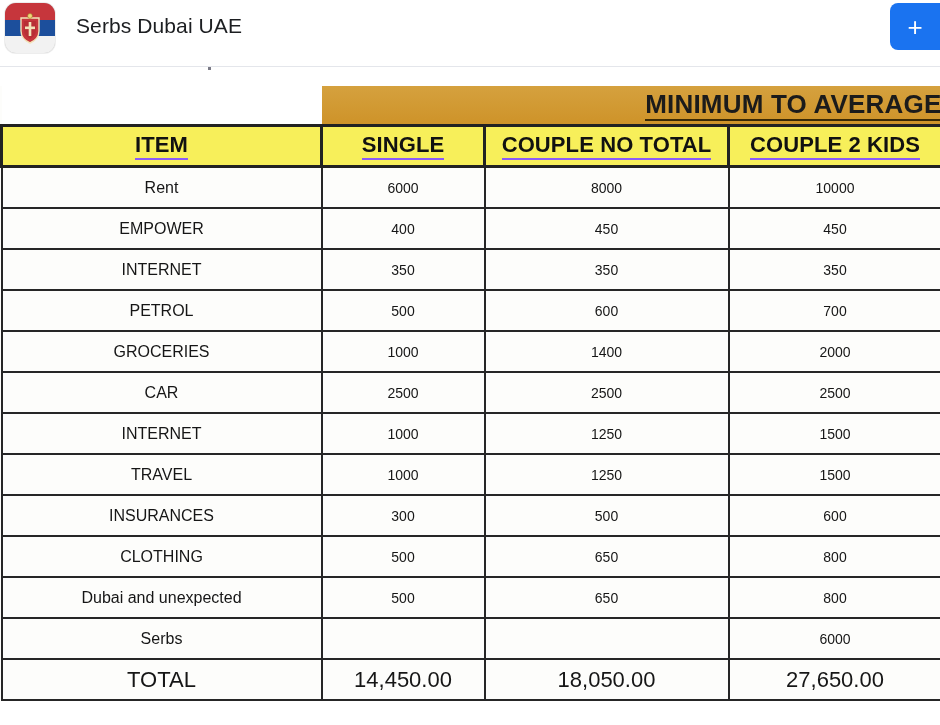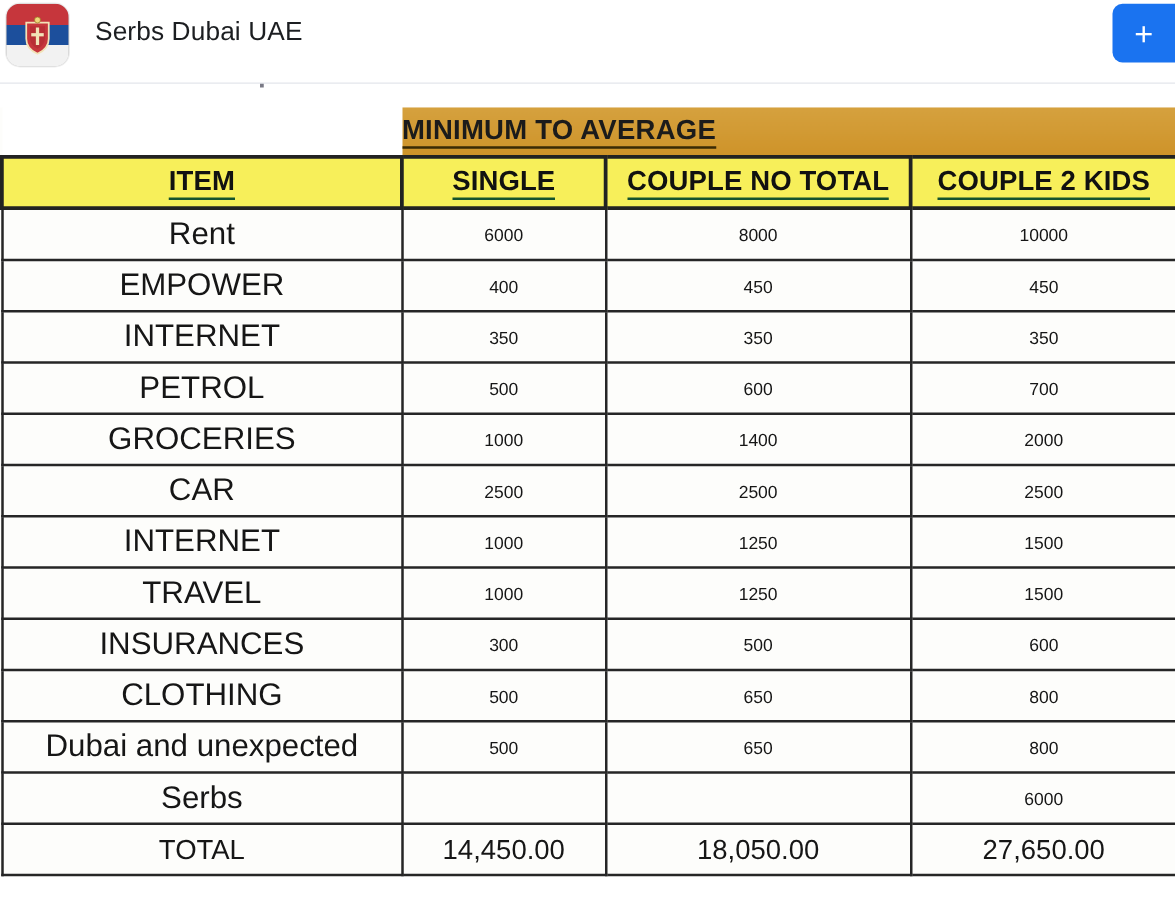--- a/index.html
+++ b/index.html
@@ -131,24 +131,24 @@
     background: #ffffff;
     border: none;
     height: 38px;
   }
   td.band-gold {
     background: #d29b37;
     background: linear-gradient(180deg, #d5a13e 0%, #ce9329 100%);
     border: 3px solid #2b2b2b;
     border-bottom: 3px solid #2b2b2b;
     height: 38px;
-    text-align: left;
+    text-align: right;
     vertical-align: middle;
     color: #1b1b1b;
-    font-size: 22px;
+    font-size: 26px;
     font-weight: bold;
     font-family: "Liberation Sans", sans-serif;
     letter-spacing: 0.2px;
   }
   td.band-gold .band-text {
     display: inline-block;
     border-bottom: 2px solid #3a2a05;
     padding-bottom: 1px;
     line-height: 1.05;
   }
@@ -163,42 +163,42 @@
     color: #111111;
     font-size: 22px;
     font-weight: bold;
     font-family: "Liberation Sans", sans-serif;
     letter-spacing: 0.1px;
     padding: 0 4px;
     white-space: nowrap;
   }
   tr.head-row th .hd-text {
     display: inline-block;
-    border-bottom: 2px solid #14532d;
+    border-bottom: 2px solid #8b5cf6;
     padding-bottom: 1px;
     line-height: 1.05;
   }
 
   
   tr.data-row td {
     border: 2px solid #262626;
     height: 39px;
     text-align: center;
     vertical-align: middle;
     font-size: 14px;
     color: #161616;
     font-family: "Liberation Sans", sans-serif;
     font-weight: normal;
     padding: 0 5px;
     background: #fdfdfb;
     white-space: nowrap;
     overflow: hidden;
   }
   tr.data-row td.cell-item {
-    font-size: 25px;
+    font-size: 16px;
   }
   tr.data-row.total-row td {
     font-size: 22px;
   }
   tr.data-row td.empty-cell {
     color: transparent;
   }
 </style>
 </head>
 <body>

